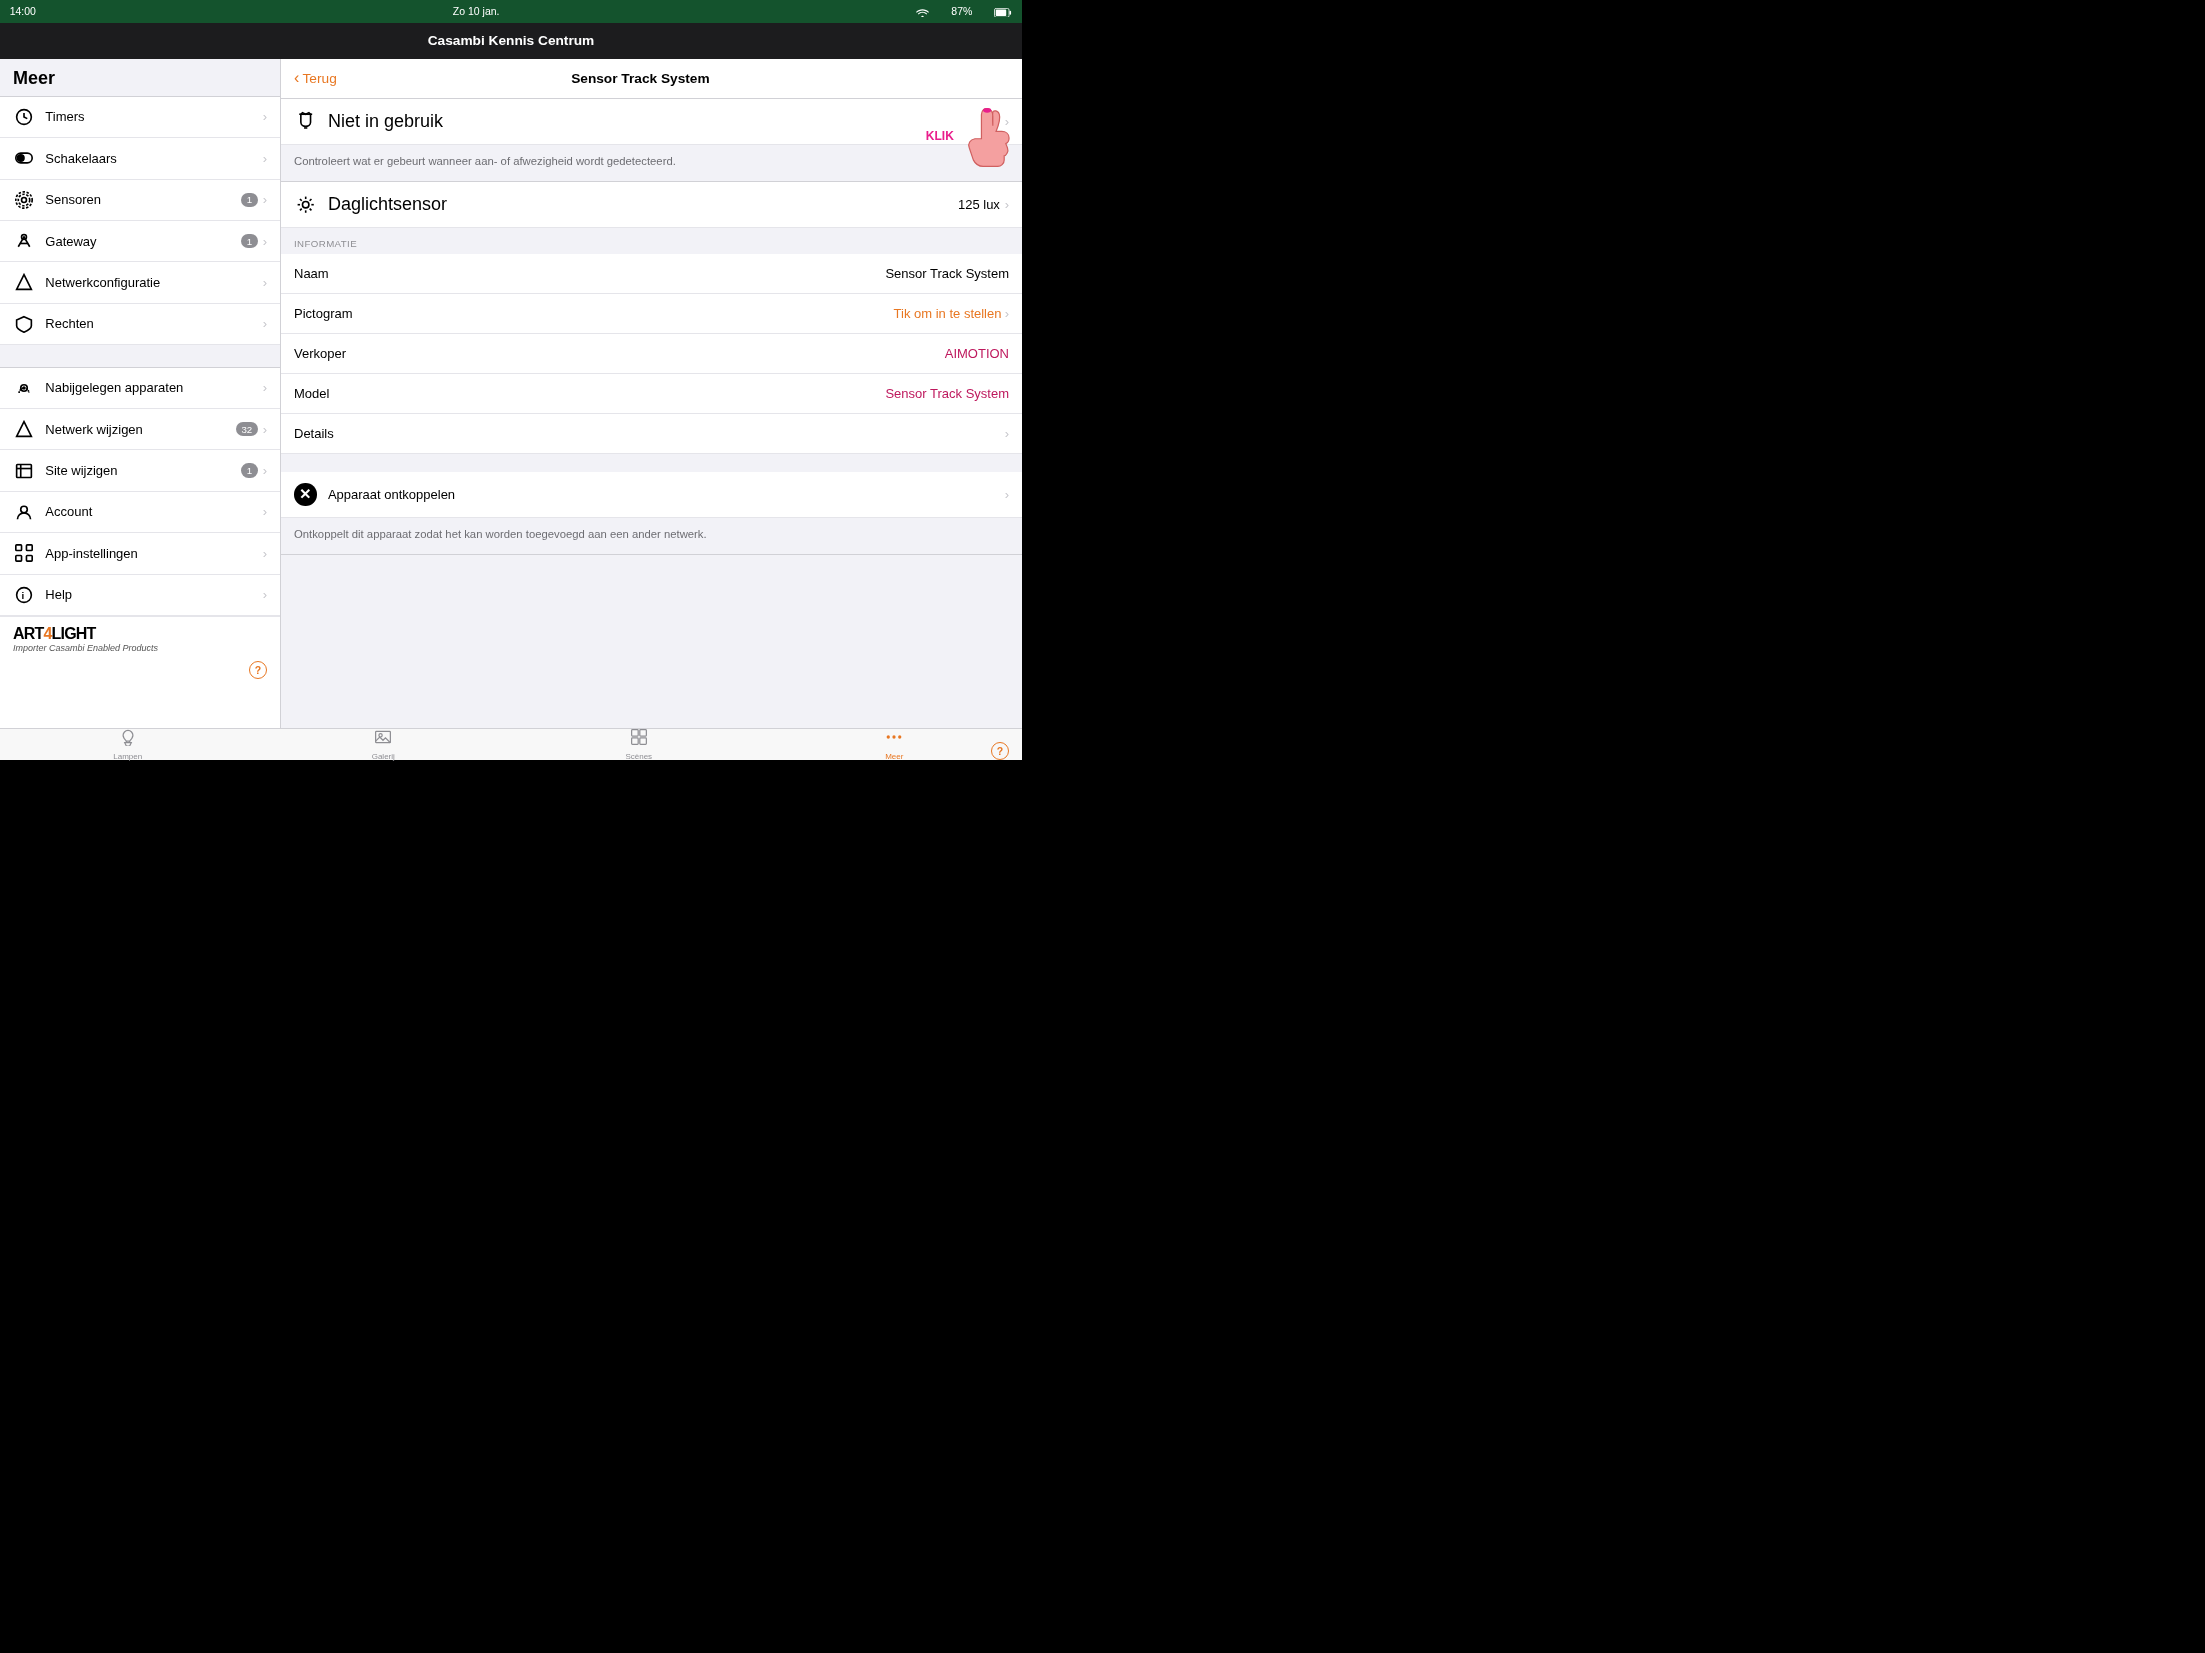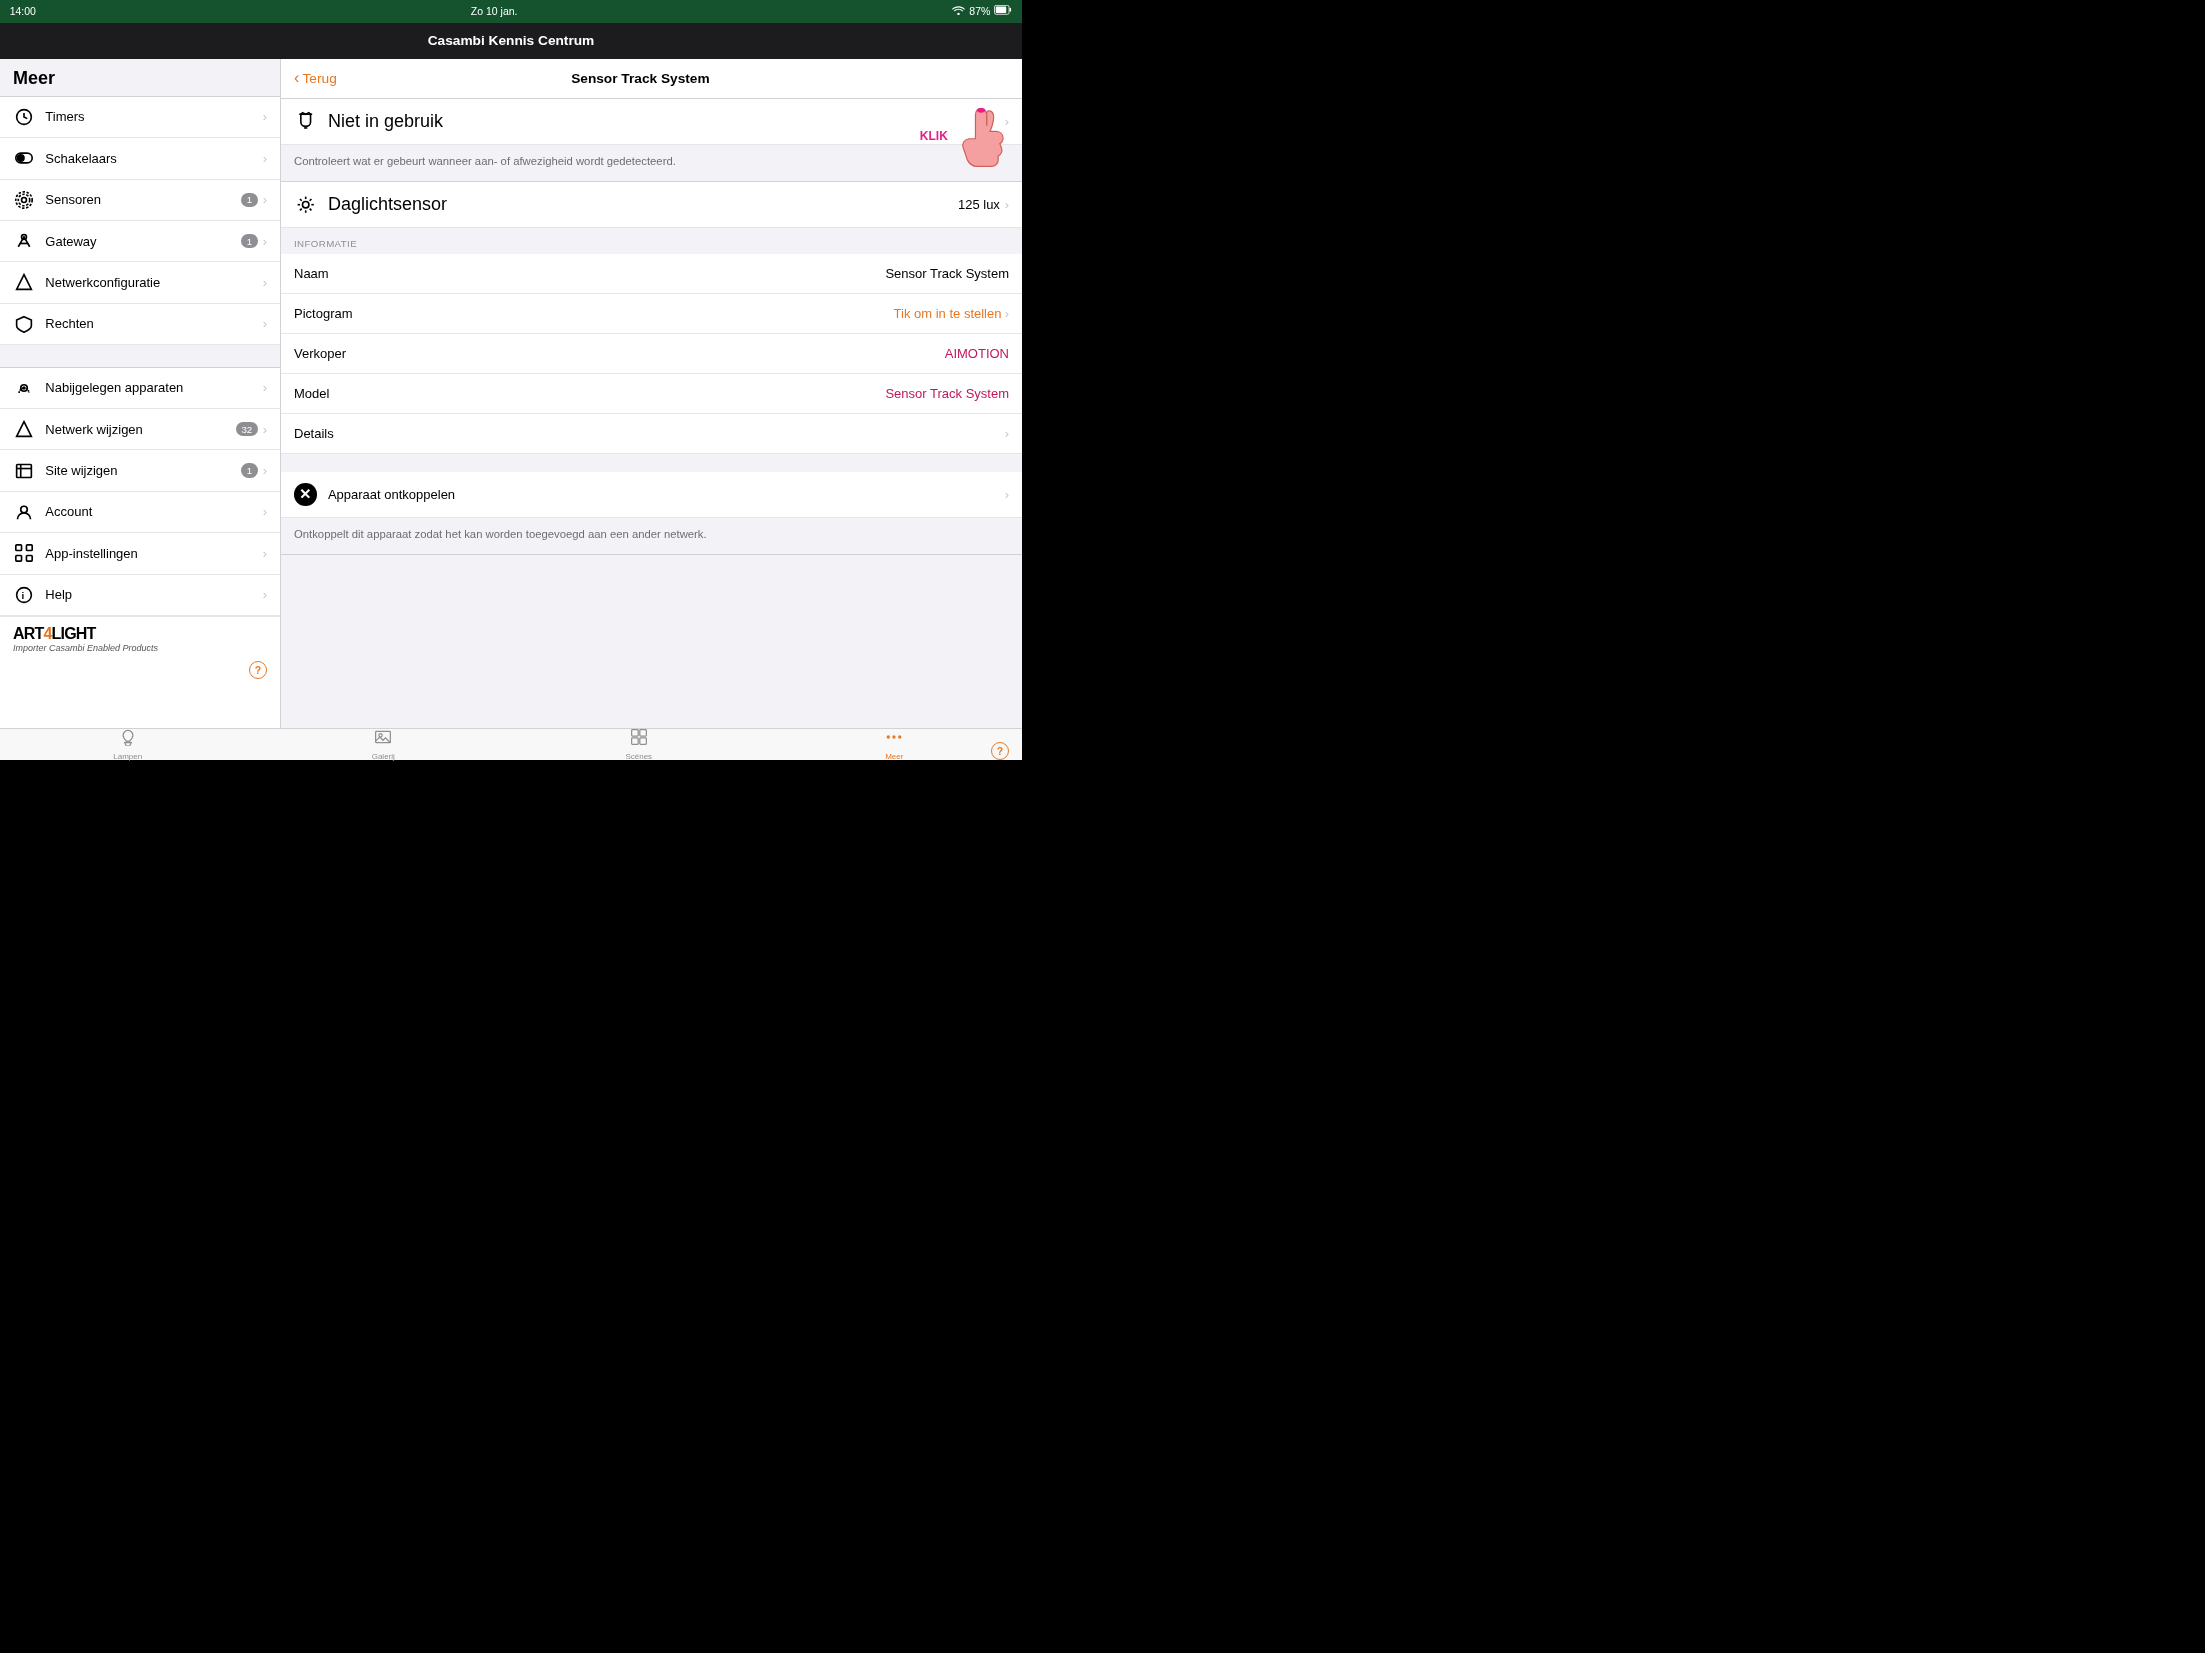--- a/index.html
+++ b/index.html
@@ -18,22 +18,22 @@
       color: #fff;
       display: flex;
       justify-content: space-between;
       align-items: center;
       padding: 0 9.7px;
       height: 22.6px;
       font-size: 10.5px;
     }
     .status-bar-right {
       display: flex;
-      align-items: flex-start;
-      gap: 4px;
+      align-items: flex-end;
+      gap: 22px;
     }
 
     
     .title-bar {
       background: #1c1c1e;
       color: #fff;
       text-align: center;
       font-size: 13.7px;
       font-weight: 600;
       padding: 8px;
@@ -641,21 +641,21 @@
       </svg>
     </div>
     <span class="tab-label" style="color:#e87722;">Meer</span>
   </div>
 </div>
 
 <div style="position:absolute; bottom:8px; right:13px; z-index:10;">
   <div class="help-circle">?</div>
 </div>
 
-<div style="position:absolute; top:103px; right:14px; z-index:50; pointer-events:none; display:flex; align-items:center; gap:3.2px;">
+<div style="position:absolute; top:103px; right:8px; z-index:50; pointer-events:none; display:flex; align-items:center; gap:3.2px;">
   <span style="color:#e91e8c; font-size:12px; font-weight:800; font-family:sans-serif;">KLIK</span>
 
   <svg width="57" height="65" viewBox="0 0 70 80">
 
     <path d="M45 10 C45 10 50 8 52 14 C54 20 50 30 48 35 L55 35 C60 35 64 38 64 43 C64 48 60 50 60 50 L62 55 C64 60 60 65 58 65 L58 70 C58 75 54 78 50 78 L32 78 C26 78 22 74 20 70 L15 55 C13 50 16 45 22 44 L30 44 L30 14 C30 9 34 6 38 7 C42 8 44 12 44 16 L44 28 C44 28 43 10 45 10 Z" fill="#f4a0a0" stroke="#d06060" stroke-width="1.5"></path>
 
     <ellipse cx="37" cy="9" rx="5" ry="3" fill="#e91e8c"></ellipse>
   </svg>
 </div>
 

